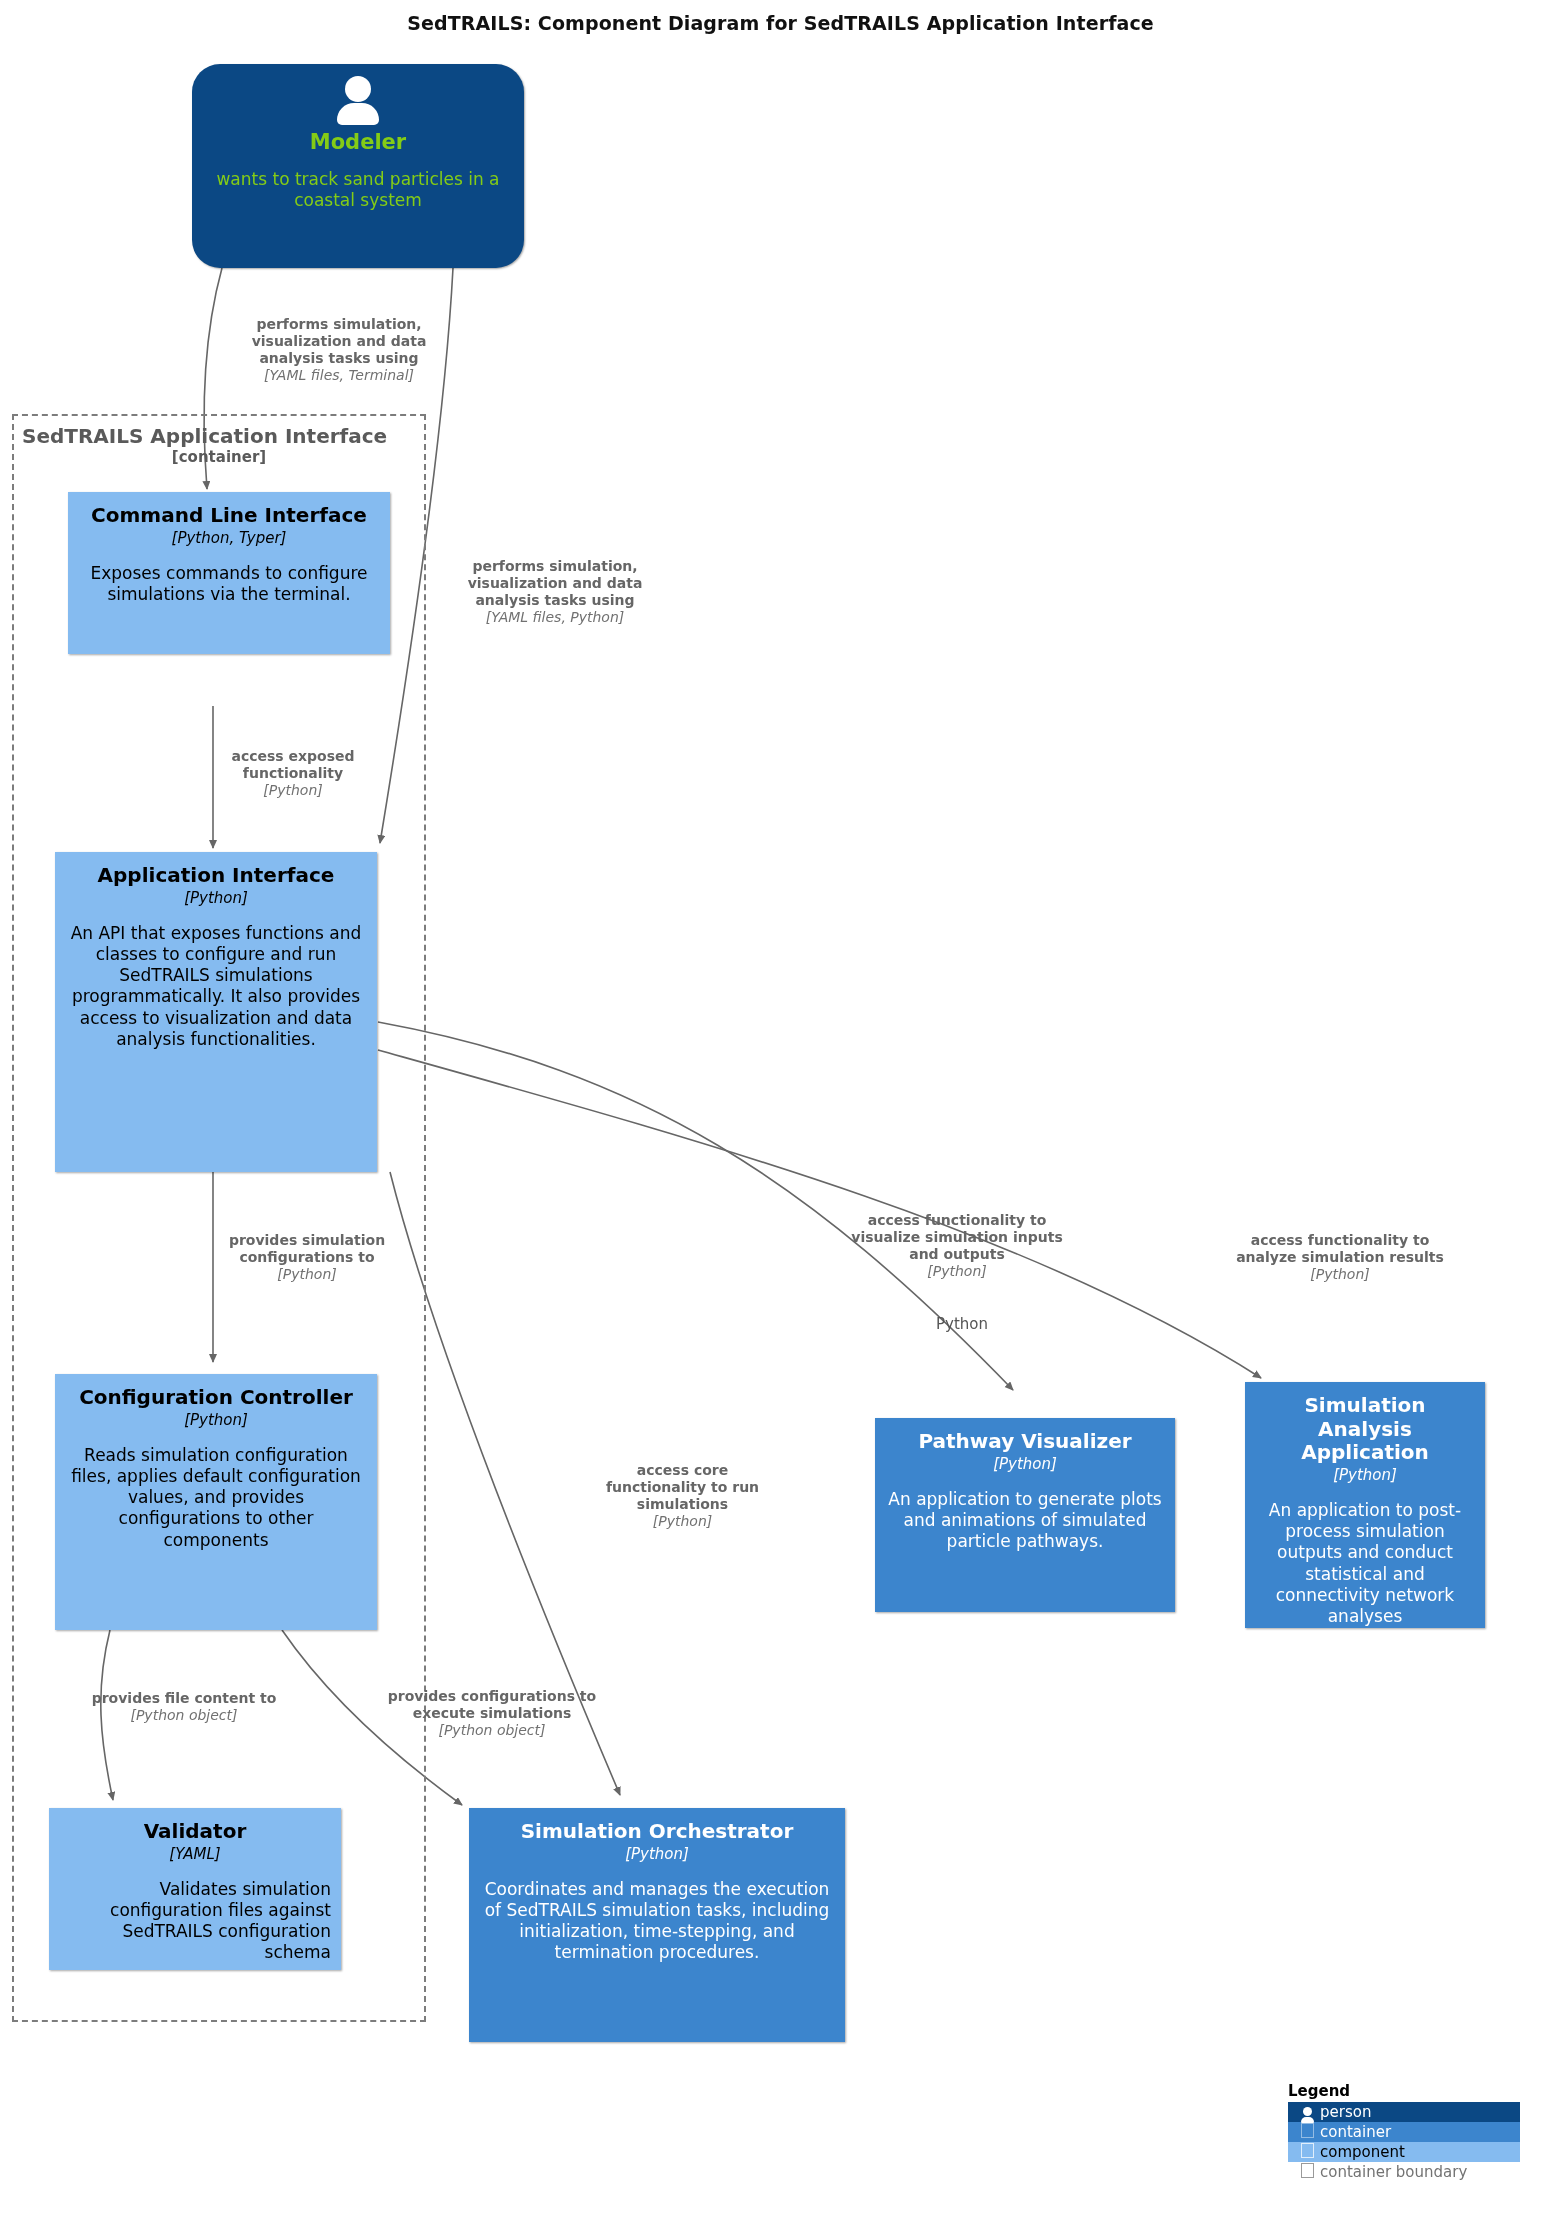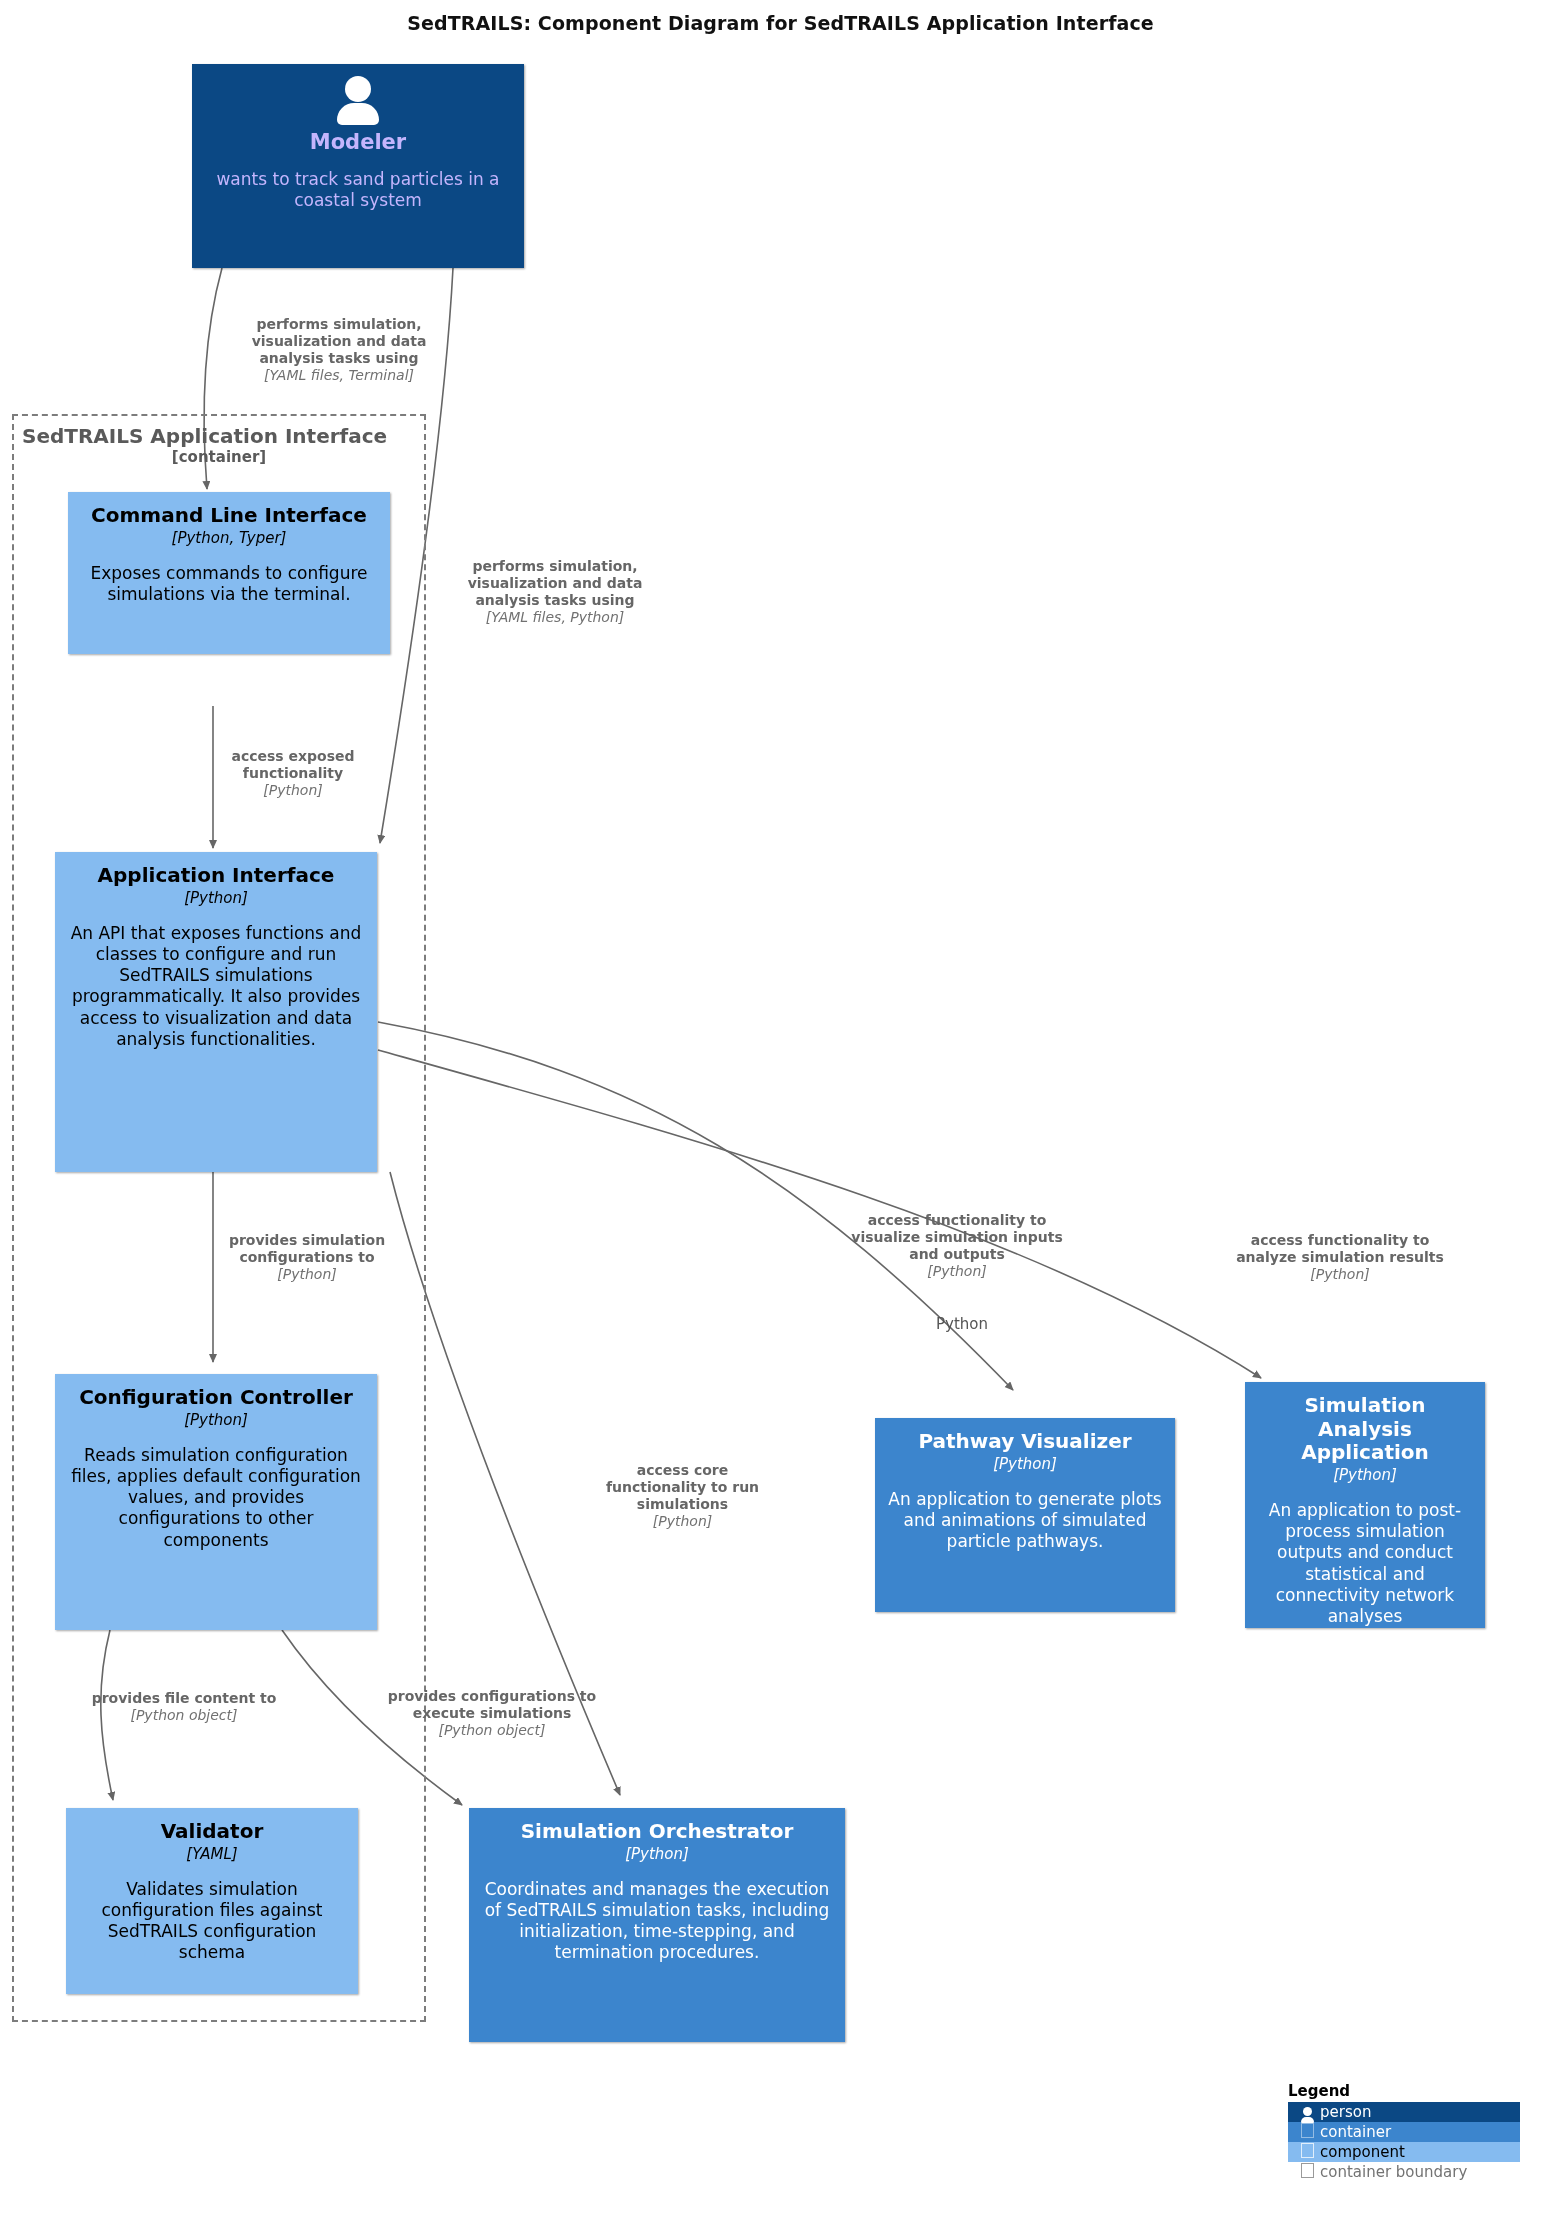--- a/index.html
+++ b/index.html
@@ -20,21 +20,21 @@
   .node{
     position:absolute;box-sizing:border-box;text-align:center;
     display:flex;flex-direction:column;align-items:center;
     padding:12px 10px 12px 10px;
     box-shadow:1px 1px 2px rgba(0,0,0,.35);
   }
   .node .n-title{font-weight:bold;line-height:1.18;}
   .node .n-tech{font-style:italic;line-height:1.2;margin-top:1px;}
   .node .n-desc{line-height:1.25;margin-top:16px;}
 
-  .person{background:#0B4884;color:#c4b5fd;}
+  .person{background:#0B4884;color:#84cc16;border-radius:28px;}
   .person .n-title{font-size:21px;margin-top:4px;}
   .person .n-desc{font-size:17px;margin-top:14px;}
 
   .container-node{background:#3C85CD;color:#ffffff;}
   .container-node .n-title{font-size:20px;}
   .container-node .n-tech{font-size:15px;}
   .container-node .n-desc{font-size:17px;}
 
   .component-node{background:#85BBF0;color:#000000;}
   .component-node .n-title{font-size:20px;}
@@ -158,21 +158,21 @@
     <div class="n-tech">[Python]</div>
     <div class="n-desc">An API that exposes functions and classes to configure and run SedTRAILS simulations programmatically. It also provides access to visualization and data analysis functionalities.</div>
   </div>
 
   <div class="node component-node" style="left:55px;top:1374px;width:322px;height:256px;">
     <div class="n-title">Configuration Controller</div>
     <div class="n-tech">[Python]</div>
     <div class="n-desc">Reads simulation configuration files, applies default configuration values, and provides configurations to other components</div>
   </div>
 
-  <div class="node component-node" style="left:66px;top:1808px;width:292px;height:186px;">
+  <div class="node component-node" style="left:49px;top:1808px;width:292px;height:162px;text-align:right;">
     <div class="n-title">Validator</div>
     <div class="n-tech">[YAML]</div>
     <div class="n-desc">Validates simulation configuration files against SedTRAILS configuration schema</div>
   </div>
 
   <div class="node container-node" style="left:469px;top:1808px;width:376px;height:234px;">
     <div class="n-title">Simulation Orchestrator</div>
     <div class="n-tech">[Python]</div>
     <div class="n-desc">Coordinates and manages the execution of SedTRAILS simulation tasks, including initialization, time-stepping, and termination procedures.</div>
   </div>

